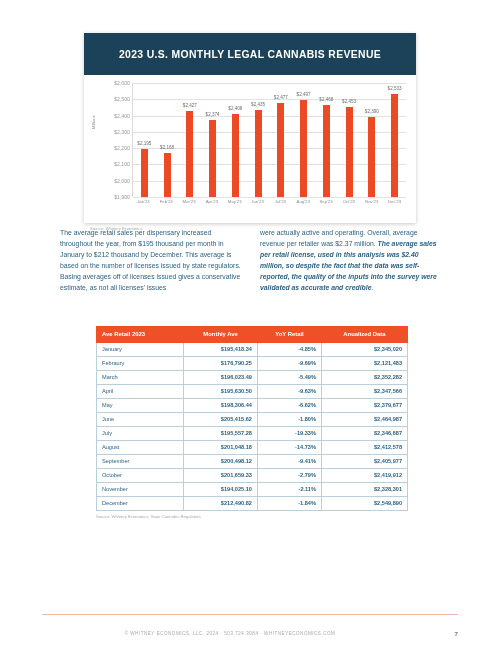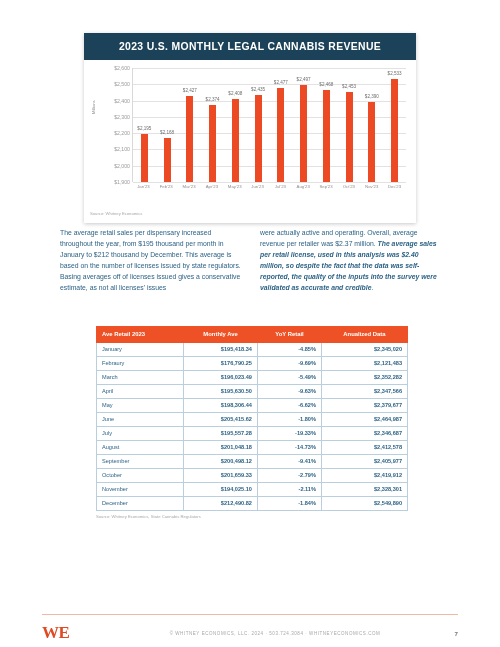--- a/index.html
+++ b/index.html
@@ -17,21 +17,21 @@
 
   
   .chart-card {
     position: absolute;
     left: 84px; top: 33px;
     width: 332px; height: 190px;
     background: #ffffff;
     box-shadow: 0 1px 4px rgba(0,0,0,0.22);
   }
   .chart-title-bar {
-    height: 27px;
+    height: 42px;
     background: #1b4258;
     display: flex; align-items: center; justify-content: center;
   }
   .chart-title {
     color: #ffffff;
     font-size: 10.4px;
     font-weight: bold;
     letter-spacing: 0.35px;
   }
   .chart-body {
@@ -406,18 +406,17 @@
             <td class="num">-1.84%</td>
             <td class="num">$2,549,890</td>
           </tr>
         </tbody>
     </table>
     <div class="table-source">Source: Whitney Economics, State Cannabis Regulators</div>
   </div>
 
   <div class="footer-rule"></div>
   <div class="footer">
-    <div class="logo">WE</div>
     <div class="footer-center">© WHITNEY ECONOMICS, LLC. 2024  ·  503.724.3084  ·  WHITNEYECONOMICS.COM</div>
     <div class="page-num">7</div>
   </div>
 
 </div>
 
 </body></html>

